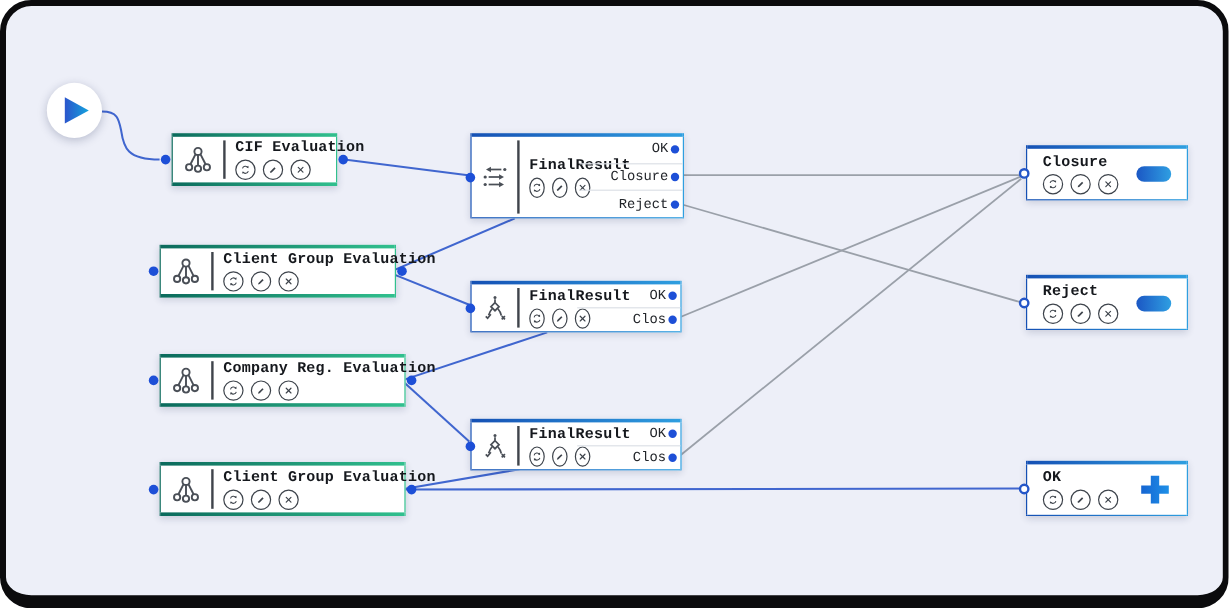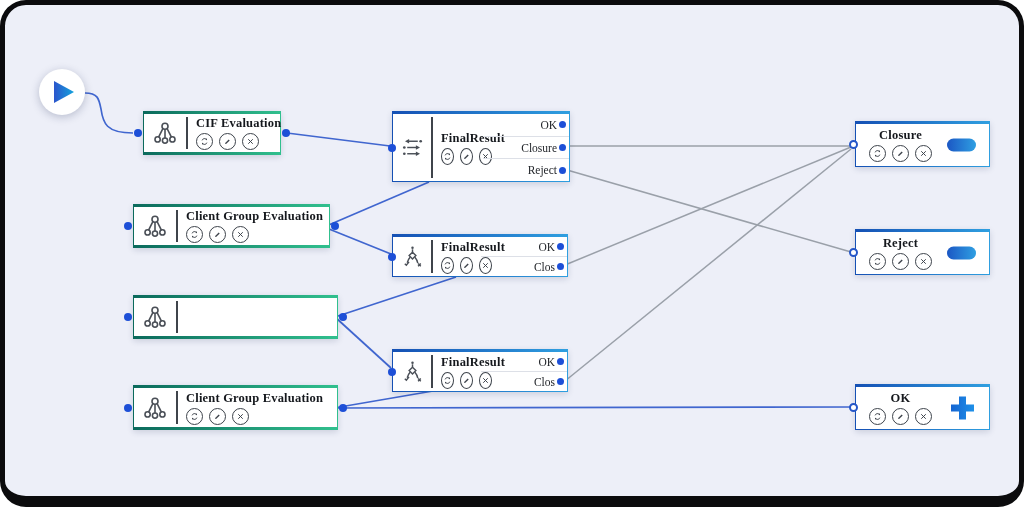--- a/index.html
+++ b/index.html
@@ -1,17 +1,17 @@
 <!DOCTYPE html>
 <html><head>
 <meta charset="utf-8">
 <style>
   html,body{margin:0;padding:0;background:#ffffff;}
   .screen{position:relative;width:1024px;height:507px;background:#ffffff;overflow:hidden;
-          font-family:Liberation Serif, serif;text-align:center;}
+          font-family:Liberation Mono, monospace;}
   .frame{position:absolute;inset:0;border-radius:26px;border:5px solid #0b0b0d;
          border-bottom-width:11px;background:#edeff8;box-sizing:border-box;}
   .layer{position:absolute;inset:0;}
   svg.wires{position:absolute;inset:0;width:1024px;height:507px;}
   .wire-blue{stroke:#4066cf;stroke-width:1.7;fill:none;}
   .wire-gray{stroke:#9aa0a9;stroke-width:1.5;fill:none;}
 
   .node{position:absolute;background:#ffffff;border:1px solid #cdd2dd;border-radius:2px;
         box-shadow:0 2px 6px rgba(25,35,80,.16);display:flex;align-items:stretch;
         box-sizing:border-box;color:#15181d;}
@@ -214,20 +214,40 @@
     <span class="port out-dot"></span>
   </div>
         <div class="node eval" style="left: 133px; top: 295px; width: 205px; height: 44px;">
     <span class="port in-dot"></span>
     <div class="icel">
             <svg width="26" height="26">
               <use href="#sym-hierarchy"></use>
             </svg>
           </div>
     <div class="vdiv"></div>
+    <div class="body">
+      <div class="title">Company Reg. Evaluation</div>
+      <div class="actions">
+              <button class="abtn">
+                <svg>
+                  <use href="#sym-rerun"></use>
+                </svg>
+              </button>
+              <button class="abtn">
+                <svg>
+                  <use href="#sym-edit"></use>
+                </svg>
+              </button>
+              <button class="abtn">
+                <svg>
+                  <use href="#sym-delete"></use>
+                </svg>
+              </button>
+            </div>
+    </div>
     <span class="port out-dot"></span>
   </div>
         <div class="node eval" style="left: 133px; top: 385px; width: 205px; height: 45px;">
     <span class="port in-dot"></span>
     <div class="icel">
             <svg width="26" height="26">
               <use href="#sym-hierarchy"></use>
             </svg>
           </div>
     <div class="vdiv"></div>

